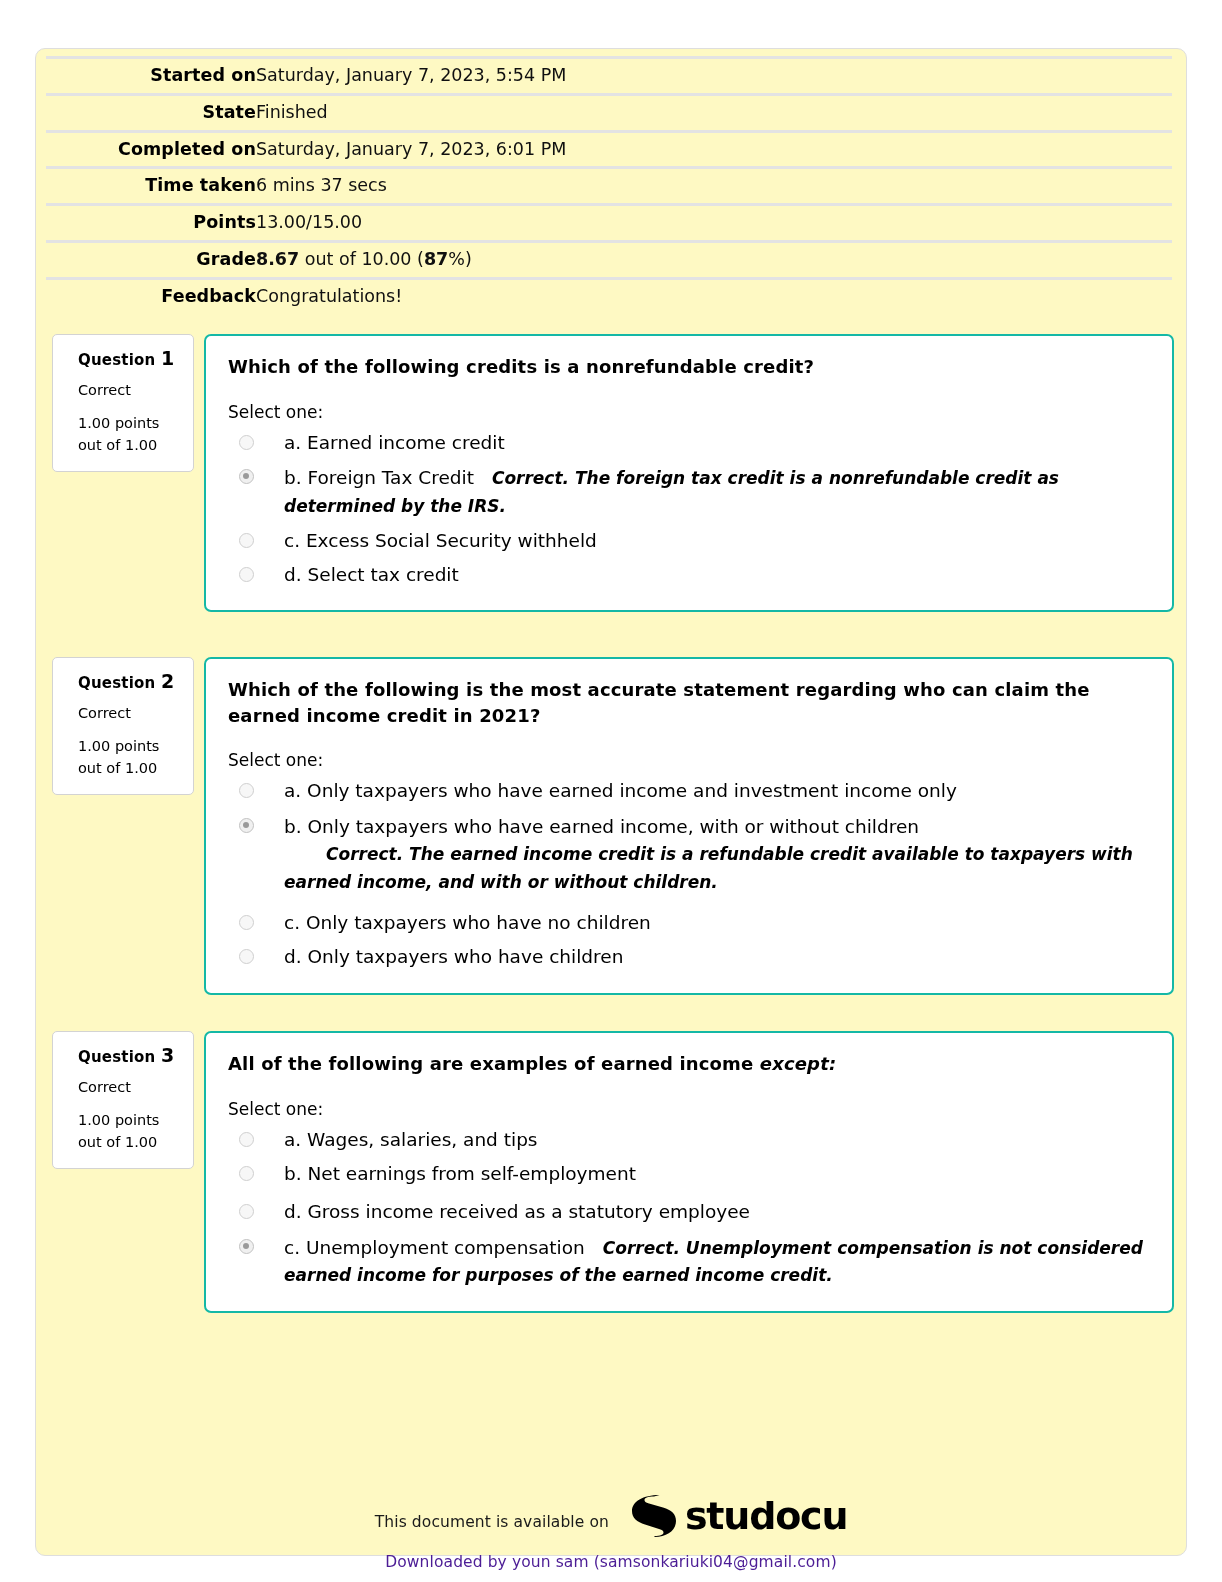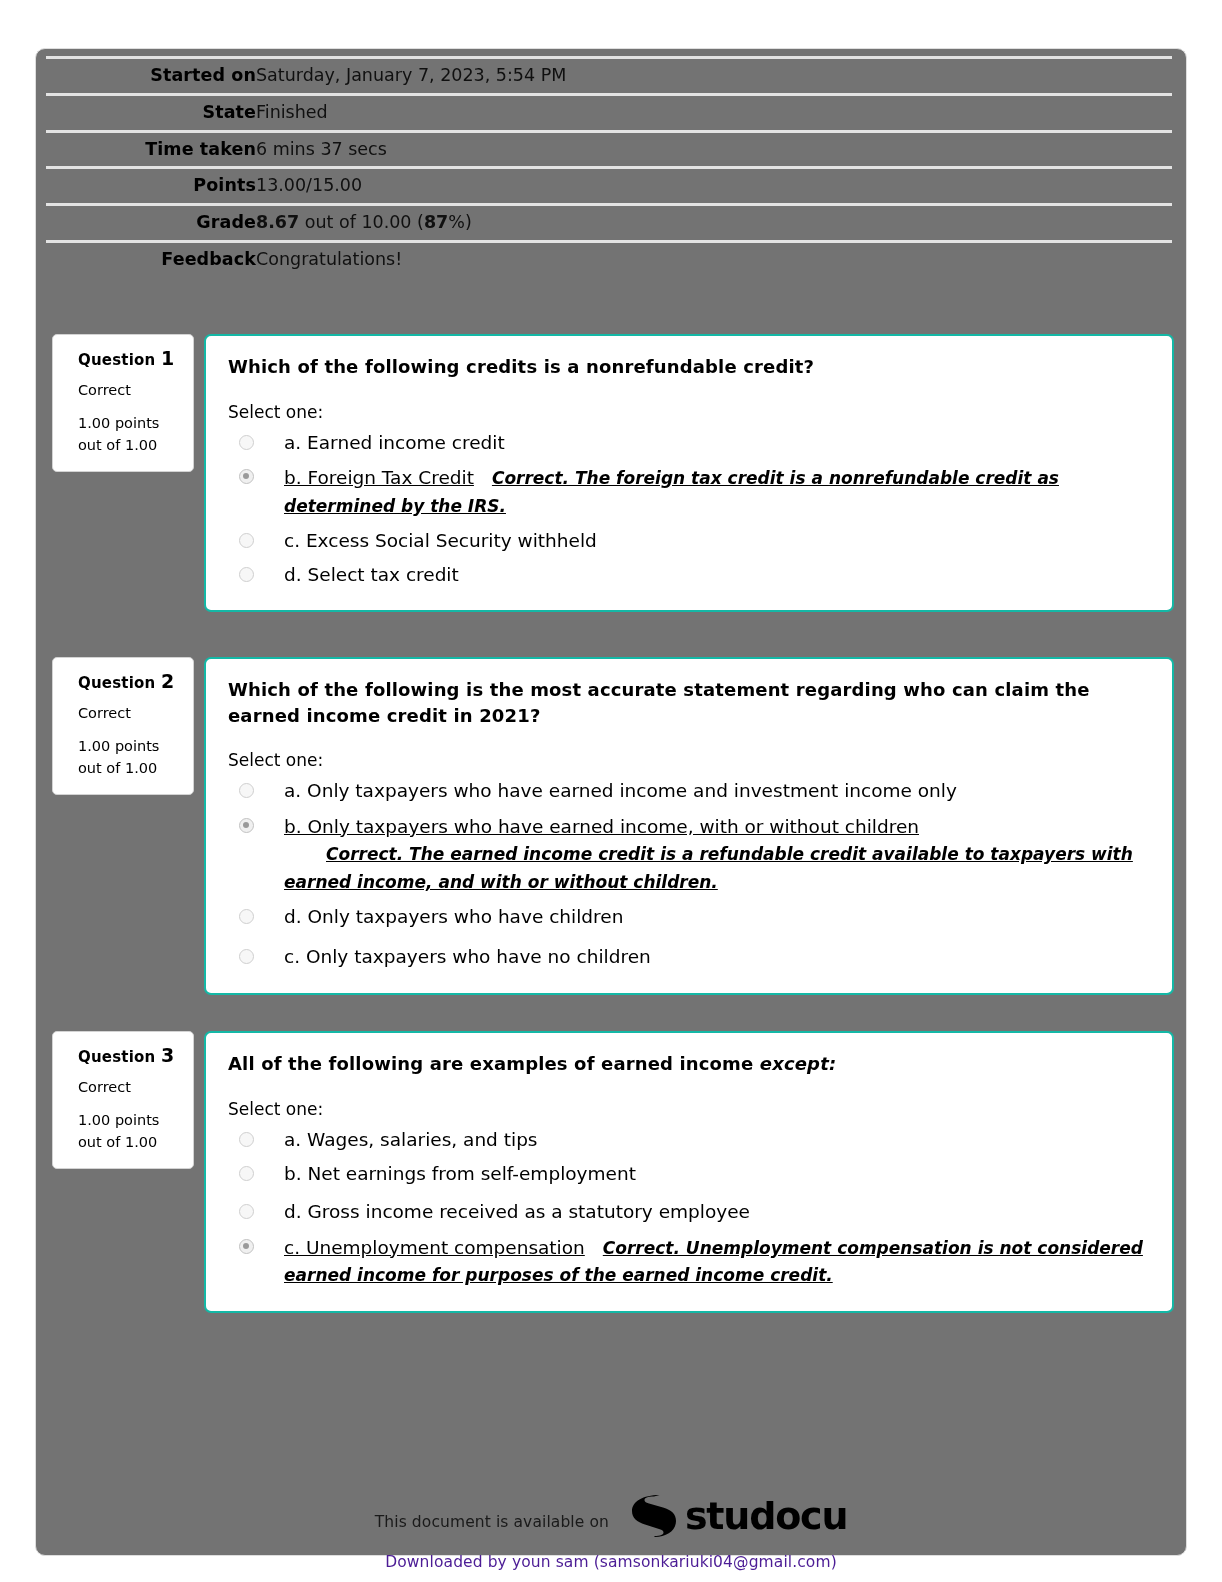--- a/index.html
+++ b/index.html
@@ -18,21 +18,21 @@
   
   #page-sheet {
     position: absolute;
     left: 35px;
     top: 48px;
     width: 1152px;
     height: 1508px;
     border: 1px solid #dedede;
     border-radius: 10px;
     box-sizing: border-box;
-    background: #737373;
+    background: #fef9c3;
   }
 
   
   #summary-table {
     position: absolute;
     left: 10px;
     top: 7px;
     width: 1126px;
     border-collapse: collapse;
   }
@@ -151,21 +151,21 @@
     height: 6px;
     border-radius: 50%;
     background: #9a9a9a;
   }
   .feedback {
     font-weight: bold;
     font-style: italic;
     font-size: 17px;
   }
   .feedback-gap { display: inline-block; width: 18px; }
-  .answer-row.with-feedback { line-height: 1.5; text-decoration: underline; }
+  .answer-row.with-feedback { line-height: 1.5; }
   .fb-indent { display: inline-block; }
 
   
   #footer {
     position: absolute;
     left: 0;
     top: 1489px;
     width: 1222px;
     text-align: center;
   }
@@ -210,20 +210,24 @@
     <tbody>
       <tr>
         <td class="sum-label">Started on</td>
         <td class="sum-value">Saturday, January 7, 2023, 5:54 PM</td>
       </tr>
       <tr>
         <td class="sum-label">State</td>
         <td class="sum-value">Finished</td>
       </tr>
       <tr>
+        <td class="sum-label">Completed on</td>
+        <td class="sum-value">Saturday, January 7, 2023, 6:01 PM</td>
+      </tr>
+      <tr>
         <td class="sum-label">Time taken</td>
         <td class="sum-value">6 mins 37 secs</td>
       </tr>
       <tr>
         <td class="sum-label">Points</td>
         <td class="sum-value">13.00/15.00</td>
       </tr>
       <tr>
         <td class="sum-label">Grade</td>
         <td class="sum-value"><span class="grade-b">8.67</span><span> out of 10.00 (</span><span class="grade-b">87</span><span>%)</span></td>
@@ -277,27 +281,27 @@
       <ul class="answers">
         <li class="answer-row">
           <span class="radio"></span>
           <span>a. Only taxpayers who have earned income and investment income only</span>
         </li>
         <li class="answer-row with-feedback">
           <span class="radio checked"></span>
           <span>b. Only taxpayers who have earned income, with or without children</span><br>
           <span class="fb-indent" style="width:42px;"></span><span class="feedback">Correct. The earned income credit is a refundable credit available to taxpayers with earned income, and with or without children.</span>
         </li>
+        <li class="answer-row" style="margin-top:14px;">
+          <span class="radio"></span>
+          <span>c. Only taxpayers who have no children</span>
+        </li>
         <li class="answer-row">
           <span class="radio"></span>
           <span>d. Only taxpayers who have children</span>
-        </li>
-        <li class="answer-row" style="margin-top:14px;">
-          <span class="radio"></span>
-          <span>c. Only taxpayers who have no children</span>
         </li>
       </ul>
     </div>
   </div>
 
   <div class="question-block" style="top:982px; height:300px;">
     <div class="q-info">
       <p class="q-info-title"><span>Question</span>&nbsp;<span class="qnum">3</span></p>
       <p class="q-info-state">Correct</p>
       <p class="q-info-points">1.00 points out of 1.00</p>

